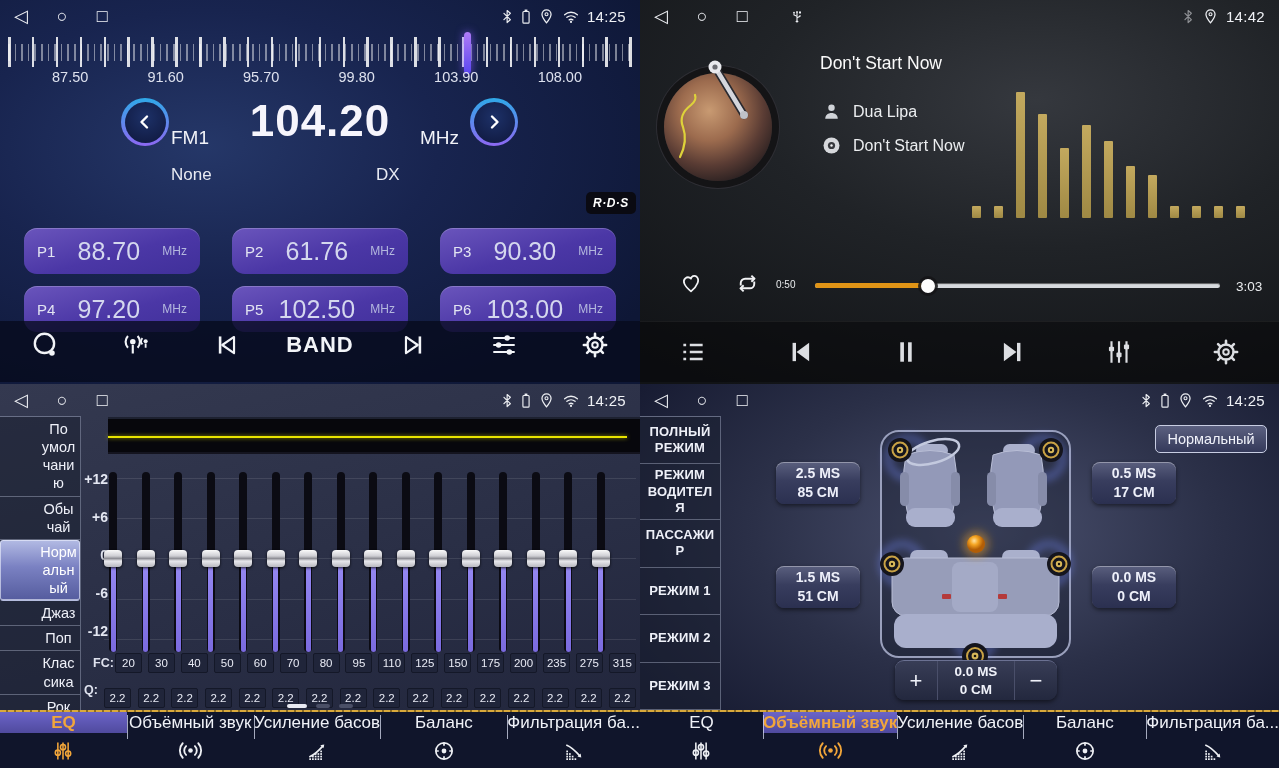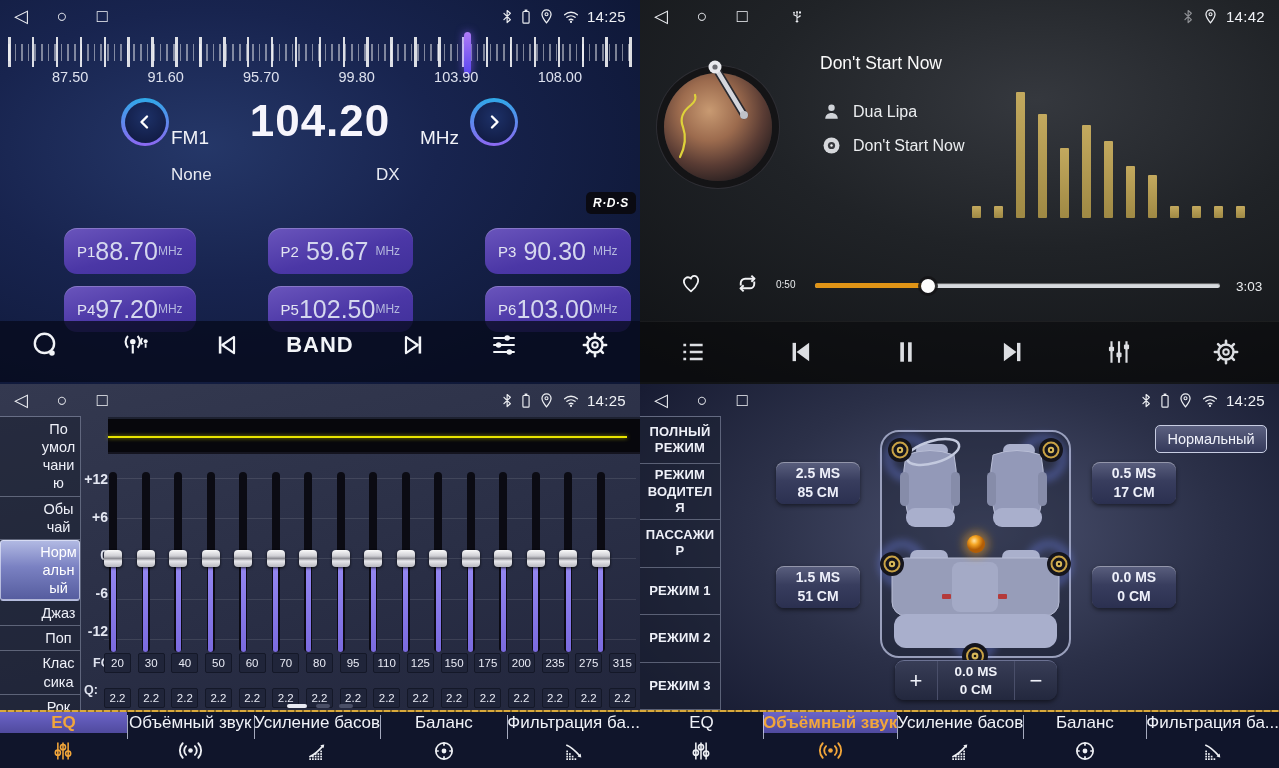--- a/index.html
+++ b/index.html
@@ -37,21 +37,21 @@
   .btn-prev { left:121px; top:14px; } .btn-next { left:470px; top:14px; }
   .band-label { position:absolute; left:171px; top:43px; font-size:19px; color:#f2f3f8; }
   .freq-big { position:absolute; left:240px; top:12px; width:160px; text-align:center; font-size:44px; font-weight:bold; letter-spacing:1px; color:#f6f5fc; }
   .freq-unit { position:absolute; left:420px; top:43px; font-size:19px; color:#f2f3f8; }
   .info-left { position:absolute; left:171px; top:81px; font-size:17px; color:#e8eaf2; }
   .info-right { position:absolute; left:376px; top:81px; font-size:17px; color:#e8eaf2; }
   .rds-badge { position:absolute; left:586px; top:108px; background:#0a0a12; color:#fff; font-size:12px; font-weight:bold; font-style:italic;
     padding:4px 7px; border-radius:5px; letter-spacing:.5px; }
   .presets { position:absolute; left:24px; right:24px; top:228px; display:grid; grid-template-columns:1fr 1fr 1fr; grid-template-rows:46px 46px; column-gap:32px; row-gap:12px; }
   .preset-btn { display:flex; align-items:center; padding:0 13px; border-radius:13px; cursor:pointer;
-    background:linear-gradient(165deg,#6a55bc 0%,#4b37a6 55%,#40309a 100%); box-shadow:inset 0 1px 0 rgba(255,255,255,.22);margin-left:40px; }
+    background:linear-gradient(165deg,#6a55bc 0%,#4b37a6 55%,#40309a 100%); box-shadow:inset 0 1px 0 rgba(255,255,255,.22); }
   .preset-name { font-size:15px; color:#e2e4f2; }
   .preset-freq { flex:1; text-align:center; font-size:25px; color:#d4d7ee; }
   .preset-unit { font-size:12px; color:#b4b8de; }
   .toolbar { position:absolute; left:0; right:0; bottom:2px; height:61px; background:rgba(6,10,28,.78);
     display:flex; align-items:flex-start; justify-content:space-around; color:#f2f4f8;font-weight:bold; }
   .tb-item { display:flex; align-items:center; justify-content:center; width:60px; height:48px; cursor:pointer; }
   .tb-band { font-size:22px; letter-spacing:1px; width:auto; }
 
   
   .q2 { background:radial-gradient(ellipse 620px 330px at 62% 26%, #35383e 0%, #202327 45%, #111316 100%); }
@@ -112,21 +112,21 @@
   .eq-scale span { color:#e4e7f2; font-size:14px; font-weight:bold; }
   .eq-sliders { position:absolute; left:104px; width:506px; top:88px; height:180px; display:flex; justify-content:space-between; }
   .eq-slider { position:relative; width:18px; height:100%; cursor:pointer; }
   .eq-track { position:absolute; left:5px; top:0; width:8px; height:100%; border-radius:4px; background:#0b0b13; }
   .eq-fill { position:absolute; left:6.5px; top:92px; width:5px; bottom:0; border-radius:3px;
     background:linear-gradient(180deg,#9588f2,#7a6ade); }
   .eq-thumb { position:absolute; left:0; top:78px; width:18px; height:17px; border-radius:4px;
     background:linear-gradient(180deg,#fafafa 0%,#cfcfd4 35%,#8f8f96 50%,#e8e8ec 65%,#b9b9c0 100%);
     box-shadow:0 1px 3px rgba(0,0,0,.8); }
   .eq-valrow { position:absolute; left:104px; right:4px; display:flex; justify-content:space-between; }
-  .fc-row { top:269px; } .q-row { top:304px; }
+  .fc-row { top:269px;margin-left:11px; } .q-row { top:304px; }
   .eq-rowlabel { position:absolute; left:84px; width:20px; color:#dfe2ee; font-size:12.5px; font-weight:bold; }
   .fc-label { top:272px;margin-left:9px; } .q-label { top:299px; }
   .eq-cell { width:27px; height:20px; background:#20253a; border:1px solid #141828; border-radius:2px;
     display:flex; align-items:center; justify-content:center; color:#e8eaf4; font-size:11.5px; cursor:pointer; }
   .eq-dots { position:absolute; left:0; right:0; top:320px; display:flex; justify-content:center; gap:9px; }
   .eq-dots i { height:4px; border-radius:2px; background:#4a4f66; width:14px; }
   .eq-dots i.on { background:#e8eaf2; width:20px; }
 
   
   .normal-btn { position:absolute; left:515px; top:41px; width:112px; height:28px; border-radius:5px; cursor:pointer;
@@ -370,21 +370,21 @@
     <div class="presets">
 
         <div class="preset-btn">
           <span class="preset-name">P1</span>
           <span class="preset-freq">88.70</span>
           <span class="preset-unit">MHz</span>
         </div>
 
         <div class="preset-btn">
           <span class="preset-name">P2</span>
-          <span class="preset-freq">59.67</span>
+          <span class="preset-freq">61.76</span>
           <span class="preset-unit">MHz</span>
         </div>
 
         <div class="preset-btn">
           <span class="preset-name">P3</span>
           <span class="preset-freq">90.30</span>
           <span class="preset-unit">MHz</span>
         </div>
 
         <div class="preset-btn">

